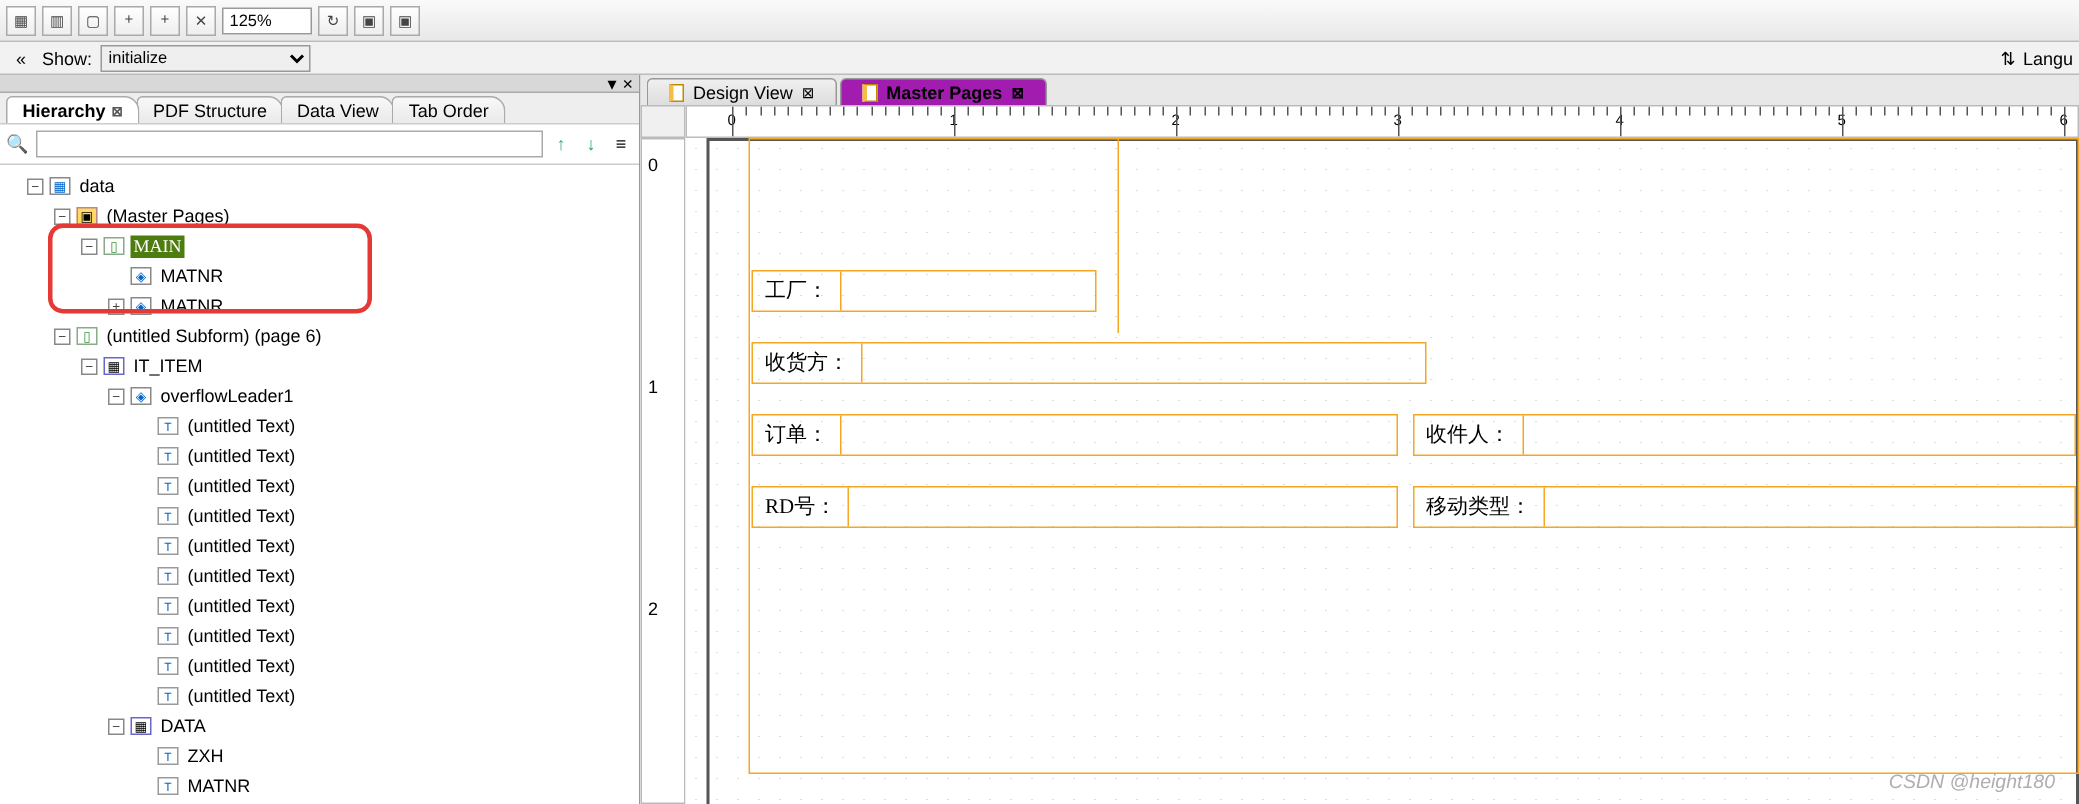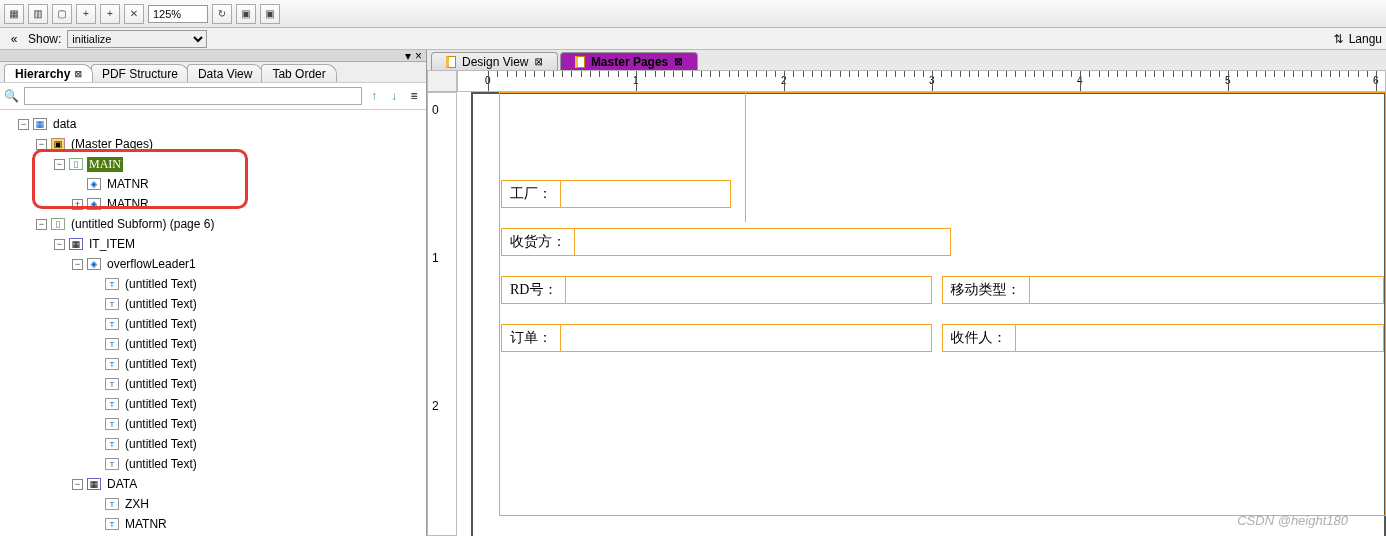--- a/index.html
+++ b/index.html
@@ -59,21 +59,21 @@
 .page-outline { position: absolute; left: 14px; top: 0; right: 0; height: 520px; border: 2px solid #555; }
 .margin-box { position: absolute; left: 42px; top: 0; right: 0; bottom: 20px; border: 1px solid #f5a623; }
 .margin-v { position: absolute; left: 288px; top: 0; width: 1px; height: 130px; background: #f5a623; }
 
 .form-wrap { position: absolute; left: 44px; top: 88px; right: 2px; }
 .frow { display: flex; gap: 10px; margin-bottom: 20px; text-align: right; }
 .cell { display: flex; border: 1px solid #f5a623; height: 28px; }
 .cell-label { padding: 4px 8px; border-right: 1px solid #f5a623; font-size: 14px; font-family: 'SimSun', serif; white-space: nowrap; display: flex; align-items: center; }
 .cell-val { flex: 1; min-width: 40px; }
 
-.watermark { position: absolute; right: 38px; bottom: 8px; color: rgba(120,120,120,.6); font-size: 13px; font-style: italic; }
+.watermark { position: absolute; right: 16px; bottom: 8px; color: rgba(120,120,120,.6); font-size: 13px; font-style: italic; }
 
 .tb-icon { width: 20px; height: 20px; border: 1px solid #aaa; background: linear-gradient(#fff,#eee); display: flex; align-items: center; justify-content: center; font-size: 10px; color: #444; }
 .zoom-box { width: 60px; height: 18px; border: 1px solid #999; background: #fff; display: flex; align-items: center; padding: 0 4px; font-size: 11px; }
 </style>
 </head>
 <body>
 
 <div class="top-toolbar">
   <span class="tb-icon">▦</span>
   <span class="tb-icon">▥</span>
@@ -400,35 +400,35 @@
               </div>
             </div>
             <div class="frow">
               <div class="cell" style="width: 450px;">
                 <span class="cell-label">收货方：</span>
                 <span class="cell-val"></span>
               </div>
             </div>
             <div class="frow">
               <div class="cell" style="width: 438px;">
-                <span class="cell-label">RD号：</span>
+                <span class="cell-label">订单：</span>
                 <span class="cell-val"></span>
               </div>
               <div class="cell" style="width: 450px;">
-                <span class="cell-label">移动类型：</span>
+                <span class="cell-label">收件人：</span>
                 <span class="cell-val"></span>
               </div>
             </div>
             <div class="frow">
               <div class="cell" style="width: 438px;">
-                <span class="cell-label">订单：</span>
+                <span class="cell-label">RD号：</span>
                 <span class="cell-val"></span>
               </div>
               <div class="cell" style="width: 450px;">
-                <span class="cell-label">收件人：</span>
+                <span class="cell-label">移动类型：</span>
                 <span class="cell-val"></span>
               </div>
             </div>
           </div>
       </div>
     </div>
   </div>
 </div>
 
 <div class="watermark">CSDN @height180</div>

